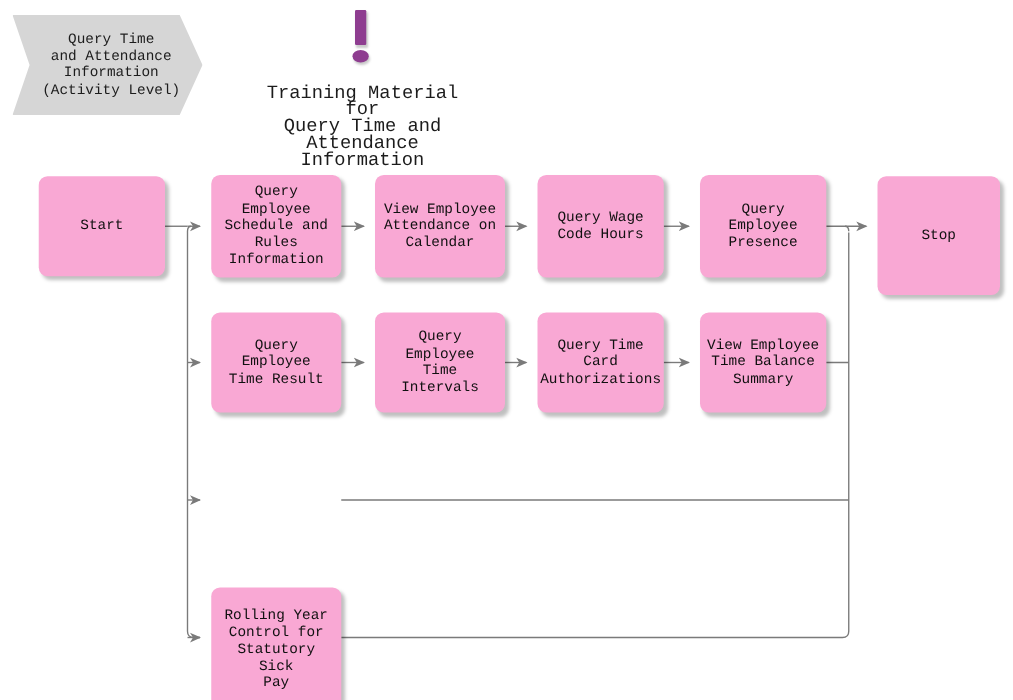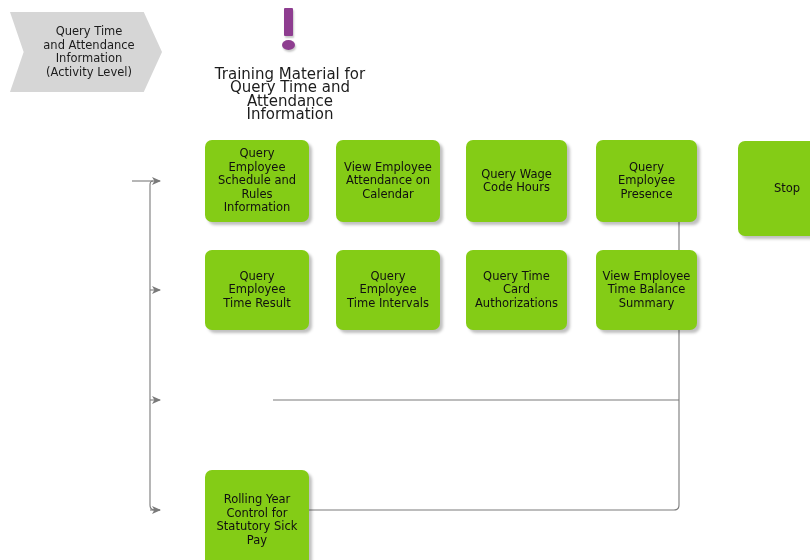--- a/index.html
+++ b/index.html
@@ -2,21 +2,21 @@
 <html><head>
 <meta charset="utf-8">
 <style>
   html,body{margin:0;padding:0;}
   body{
     width:810px;height:560px;
     background:#ffffff;
     font-family:"DejaVu Sans", sans-serif;
     overflow:hidden;
   }
-  #canvas{position:relative;width:810px;height:560px;}
+  #canvas{position:relative;width:810px;height:560px;font-family:Liberation Mono, monospace;}
 
   
   #wires{position:absolute;left:0;top:0;width:810px;height:560px;}
 
   
   .banner{
     position:absolute;
     display:flex;align-items:center;justify-content:center;
     text-align:center;
     color:#1c1c1c;
@@ -52,31 +52,30 @@
   .bang-dot{
     position:absolute;
     background:#8E3D90;
     border-radius:50%;
     box-shadow:1px 2px 2px rgba(0,0,0,0.22);
   }
 
   
   .node{
     position:absolute;
-    background:#84cc16;
+    background:#f9a8d4;
     border-radius:7px;
     box-shadow:3px 3px 3px rgba(0,0,0,0.25);
     display:flex;align-items:center;justify-content:center;
     text-align:center;
     color:#101010;
     font-size:11.5px;
     line-height:13.5px;
     box-sizing:border-box;
     padding:3px 5px;
-    margin-left:36px;
   }
   .node-label{white-space:pre-line;}
 </style>
 </head>
 <body>
 
 <div id="canvas">
 
   <svg id="wires" viewBox="0 0 810 560" width="810" height="560">
     <defs>
@@ -120,20 +119,23 @@
     <div class="bang-bar" style="left:4px;top:0px;width:9px;height:28px;"></div>
     <div class="bang-dot" style="left:2px;top:32px;width:13px;height:10px;"></div>
   </div>
 
   <div class="note" style="left:210px;top:54px;width:160px;">
     <span>Training Material for
 Query Time and
 Attendance Information</span>
   </div>
 
+  <div class="node" style="left:31px;top:141px;width:101px;height:80px;">
+    <span class="node-label">Start</span>
+  </div>
 
   <div class="node" style="left:169px;top:140px;width:104px;height:82px;">
     <span class="node-label">Query Employee
 Schedule and
 Rules
 Information</span>
   </div>
 
   <div class="node" style="left:300px;top:140px;width:104px;height:82px;">
     <span class="node-label">View Employee

